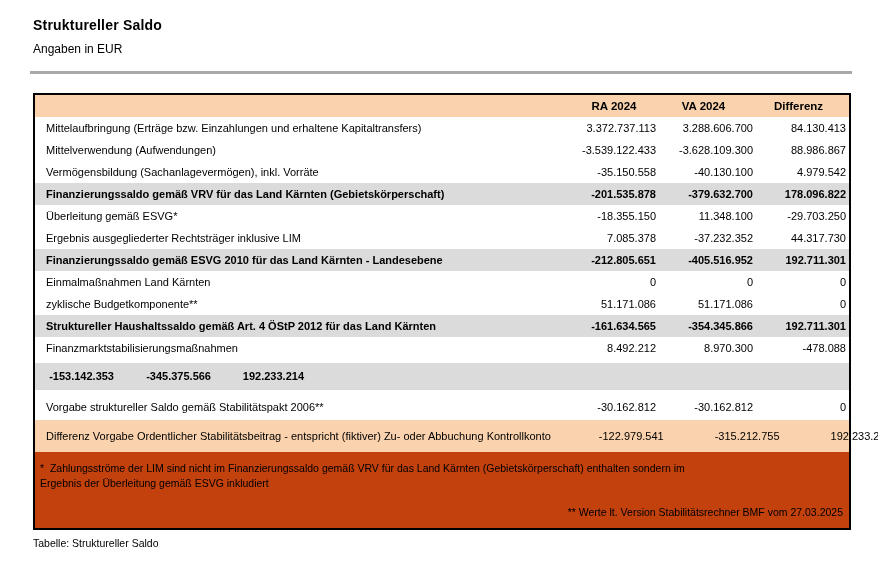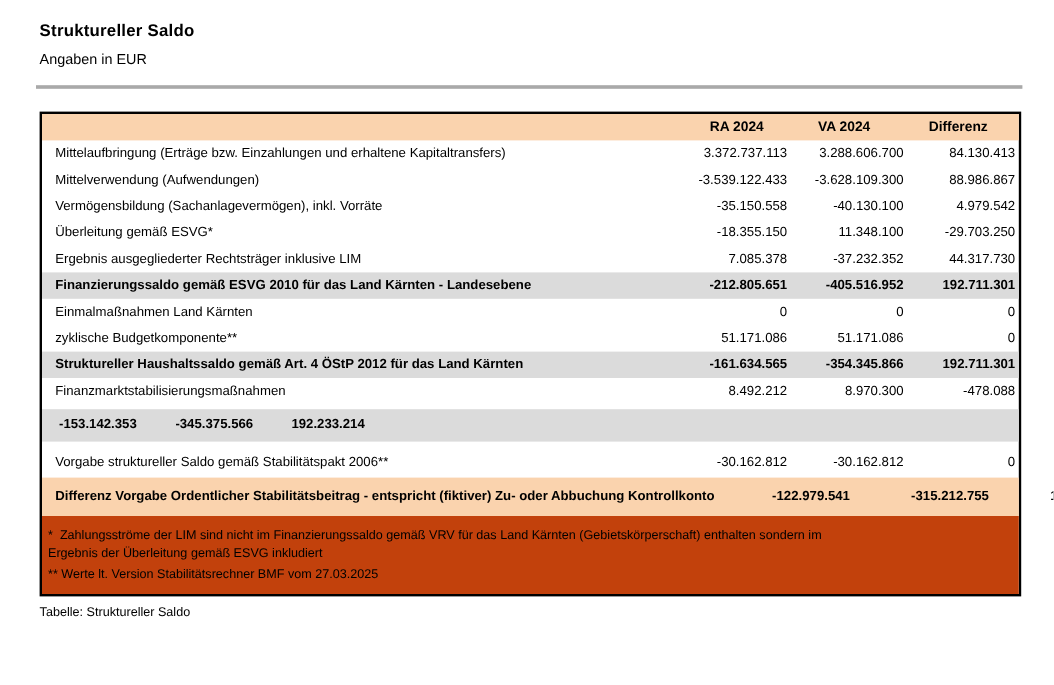--- a/index.html
+++ b/index.html
@@ -17,28 +17,28 @@
   .row .cell.label { flex:1; padding-left:11px; white-space:nowrap; overflow:visible; }
   .row .cell.val { text-align:right; padding-right:3px; white-space:nowrap; }
   .row .cell.ra   { width:82px; }
   .row .cell.va   { width:97px; }
   .row .cell.diff { width:93px; }
 
   .row.header { background:var(--peach,#fad3ae); font-weight:bold; font-size:11.5px; }
   .row.header .cell.val { text-align:center; padding-right:8px; }
 
   .row.subtotal  { background:var(--gray,#dbdbdb); font-weight:bold; }
-  .row.highlight { background:var(--peach,#fad3ae); font-weight:bold;gap:48px; }
+  .row.highlight { background:var(--peach,#fad3ae); font-weight:normal;gap:48px; }
   .row.tall  { height:27px; }
   .row.xtall { height:32px; }
 
   .footnotes { padding:9px 6px 7px 5px; background:#c2410c; }
   .fn { font-size:10.5px; line-height:1.45; white-space:pre-wrap; }
   .fn.fn1 { max-width:652px; }
-  .fn.fn2 { margin-top:3px; }
+  .fn.fn2 { margin-top:14px;text-align:right; }
 
   .caption { margin:7px 0 0 33px; font-size:10.5px; }
 </style>
 </head>
 <body>
 
 <div class="page">
 
   <div class="title">Struktureller Saldo</div>
   <div class="subtitle">Angaben in EUR</div>
@@ -63,20 +63,26 @@
           <div class="cell label">Mittelverwendung (Aufwendungen)</div>
           <div class="cell val ra">-3.539.122.433</div>
           <div class="cell val va">-3.628.109.300</div>
           <div class="cell val diff">88.986.867</div>
         </div>
         <div class="row">
           <div class="cell label">Vermögensbildung (Sachanlagevermögen), inkl. Vorräte</div>
           <div class="cell val ra">-35.150.558</div>
           <div class="cell val va">-40.130.100</div>
           <div class="cell val diff">4.979.542</div>
+        </div>
+        <div class="row subtotal">
+          <div class="cell label">Finanzierungssaldo gemäß VRV für das Land Kärnten (Gebietskörperschaft)</div>
+          <div class="cell val ra">-201.535.878</div>
+          <div class="cell val va">-379.632.700</div>
+          <div class="cell val diff">178.096.822</div>
         </div>
         <div class="row">
           <div class="cell label">Überleitung gemäß ESVG*</div>
           <div class="cell val ra">-18.355.150</div>
           <div class="cell val va">11.348.100</div>
           <div class="cell val diff">-29.703.250</div>
         </div>
         <div class="row">
           <div class="cell label">Ergebnis ausgegliederter Rechtsträger inklusive LIM</div>
           <div class="cell val ra">7.085.378</div>

